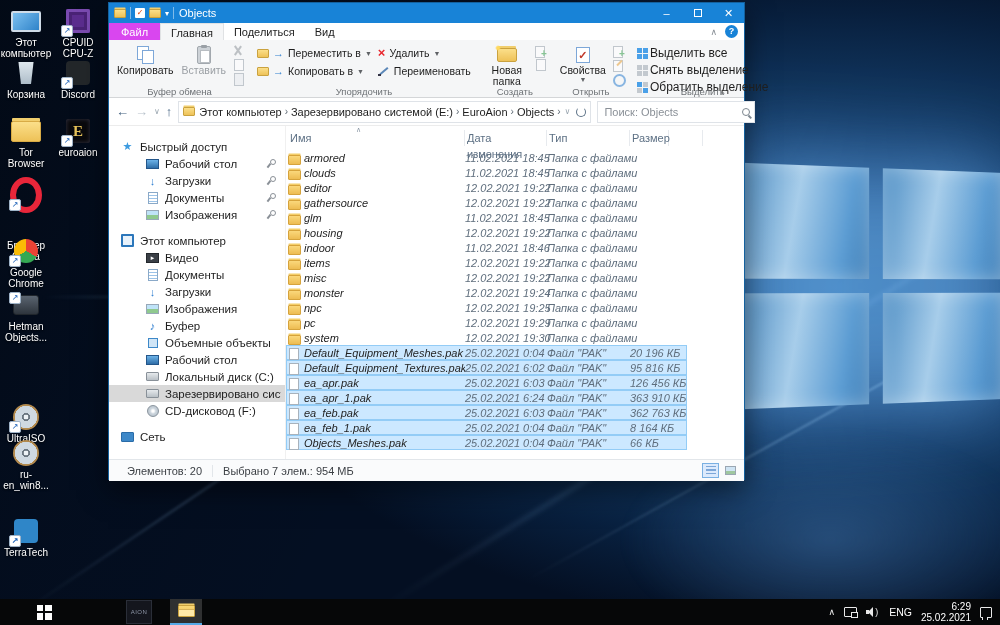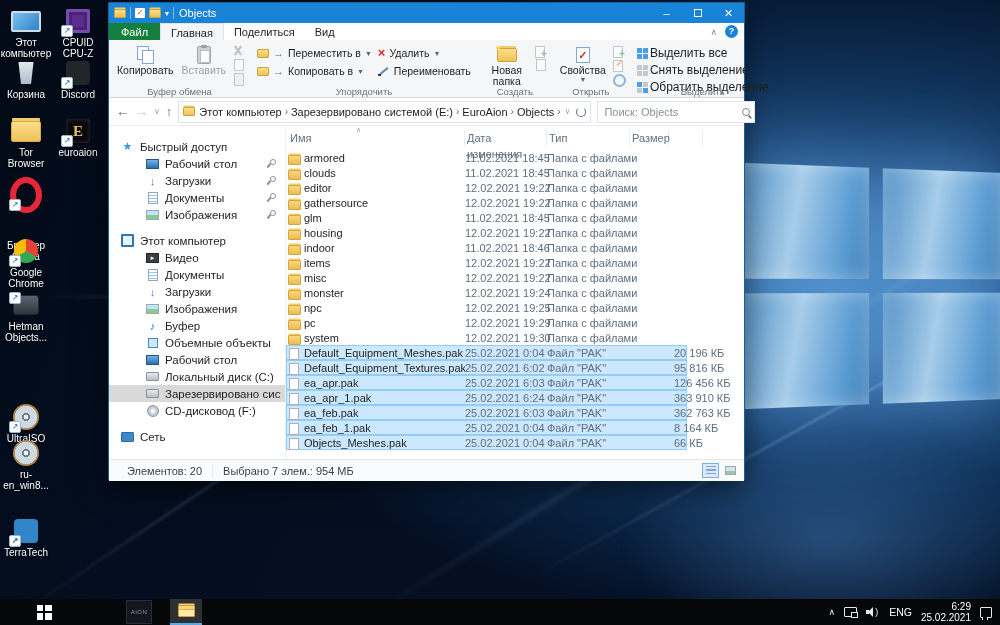--- a/index.html
+++ b/index.html
@@ -88,21 +88,21 @@
   .mini-check{width:10px;height:10px;background:#fff;border-radius:1px;color:#d83b01;font-size:8px;
     line-height:10px;text-align:center;display:inline-block;}
   .qat .caret{font-size:8px;color:#fff;}
   .win-title{margin-left:5px;font-size:11px;}
   .wincontrols{margin-left:auto;display:flex;height:100%;}
   .wc{width:31px;height:100%;display:flex;align-items:center;justify-content:center;color:#fff;font-size:11px;}
   .wc .boxglyph{width:8px;height:8px;border:1px solid #fff;display:inline-block;}
   
   .tabrow{height:17px;background:#fff;display:flex;align-items:stretch;font-size:11px;position:relative;}
   .tab{padding:1px 10px 0;display:flex;align-items:center;color:#1e1e1e;}
-  .tab-file{background:#15803d;color:#fff;padding:0 12px;}
+  .tab-file{background:#d946ef;color:#fff;padding:0 12px;}
   .tab-active{background:#f5f6f7;border:1px solid #e0e2e4;border-bottom:none;}
   .tabrow .right-ico{position:absolute;right:6px;top:2px;display:flex;gap:8px;align-items:center;}
   .chev-help{color:#8a9097;font-size:9px;}
   .help-circ{width:13px;height:13px;border-radius:50%;background:#1883d7;color:#fff;font-size:9px;
     line-height:13px;text-align:center;font-weight:bold;}
   
   .ribbon{height:58px;background:#f5f6f7;border-bottom:1px solid #d4d6d8;display:flex;position:relative;}
   .rgroup{position:relative;padding:3px 4px 13px;display:flex;align-items:flex-start;}
   .rsep{width:1px;background:#e1e3e5;margin:3px 0;}
   .gname{position:absolute;bottom:0;left:0;right:0;text-align:center;font-size:9.5px;color:#6d7175;}
@@ -209,24 +209,24 @@
   .icon-network .nicon::before{content:"";width:12px;height:8px;background:#3d88c8;border:1px solid #2a6ca8;border-radius:1px;}
   
   .filelist{flex:1;position:relative;padding-top:2px;}
   .fheader{display:grid;grid-template-columns:2px 177px 82px 83px 39px 34px;height:20px;align-items:center;
     color:#5d7084;font-size:11px;position:relative;}
   .fheader .hc{padding-left:2px;height:16px;line-height:16px;border-right:1px solid #e7eaee;}
   .fheader .hc:first-child{border:none;}
   .sortchev{position:absolute;left:70px;top:-2px;font-size:7px;color:#8a97a5;}
   .frows{margin-top:2px;}
   .frow{display:grid;grid-template-columns:16px 161px 82px 83px 39px;height:15px;align-items:center;
-    padding-left:2px;width:401px;font-size:11px;cursor:default;}
+    padding-left:2px;width:401px;font-size:11px;cursor:default;font-style:italic;}
   .frow .c-name{color:#1f1f1f;white-space:nowrap;overflow:hidden;}
   .frow .c-date,.frow .c-type{color:#5f6e7d;white-space:nowrap;}
-  .frow .c-size{color:#5f6e7d;text-align:right;padding-right:16px;white-space:nowrap;margin-left:44px;}
+  .frow .c-size{color:#5f6e7d;text-align:right;padding-right:16px;white-space:nowrap;}
   .frow.selected{background:#cce8ff;box-shadow:inset 0 0 0 1px #93ccf6;}
   .frow .fic{width:12px;height:12px;position:relative;}
   .frow.icon-folder .fic::before{content:"";position:absolute;left:0;top:3px;width:11px;height:8px;
     background:linear-gradient(#fad87c,#edbc52);border:1px solid #d6a33c;border-radius:1px;box-shadow:0 -2px 0 -0.5px #f3cd69;}
   .frow.icon-pak .fic::before{content:"";position:absolute;left:1px;top:1px;width:8px;height:10px;
     background:#fff;border:1px solid #a8b2bc;}
   
   .statusbar{height:22px;border-top:1px solid #e2e6ea;background:#fafbfc;display:flex;align-items:center;
     padding:0 8px;font-size:11px;color:#3b3f44;position:relative;gap:0;}
   .statusbar .scell{padding:0 10px;}

